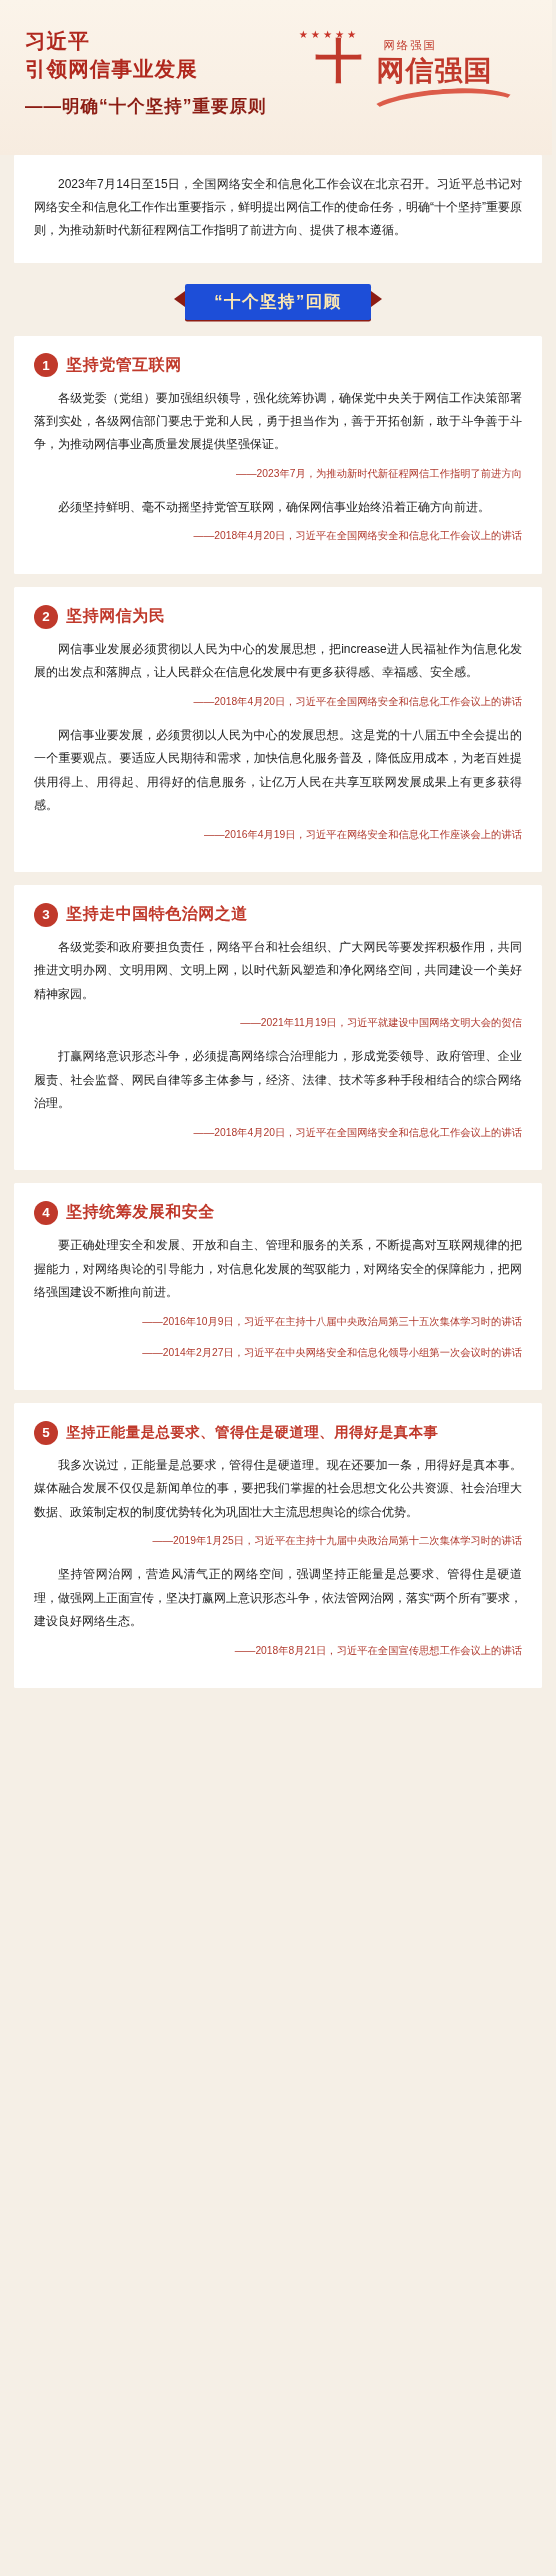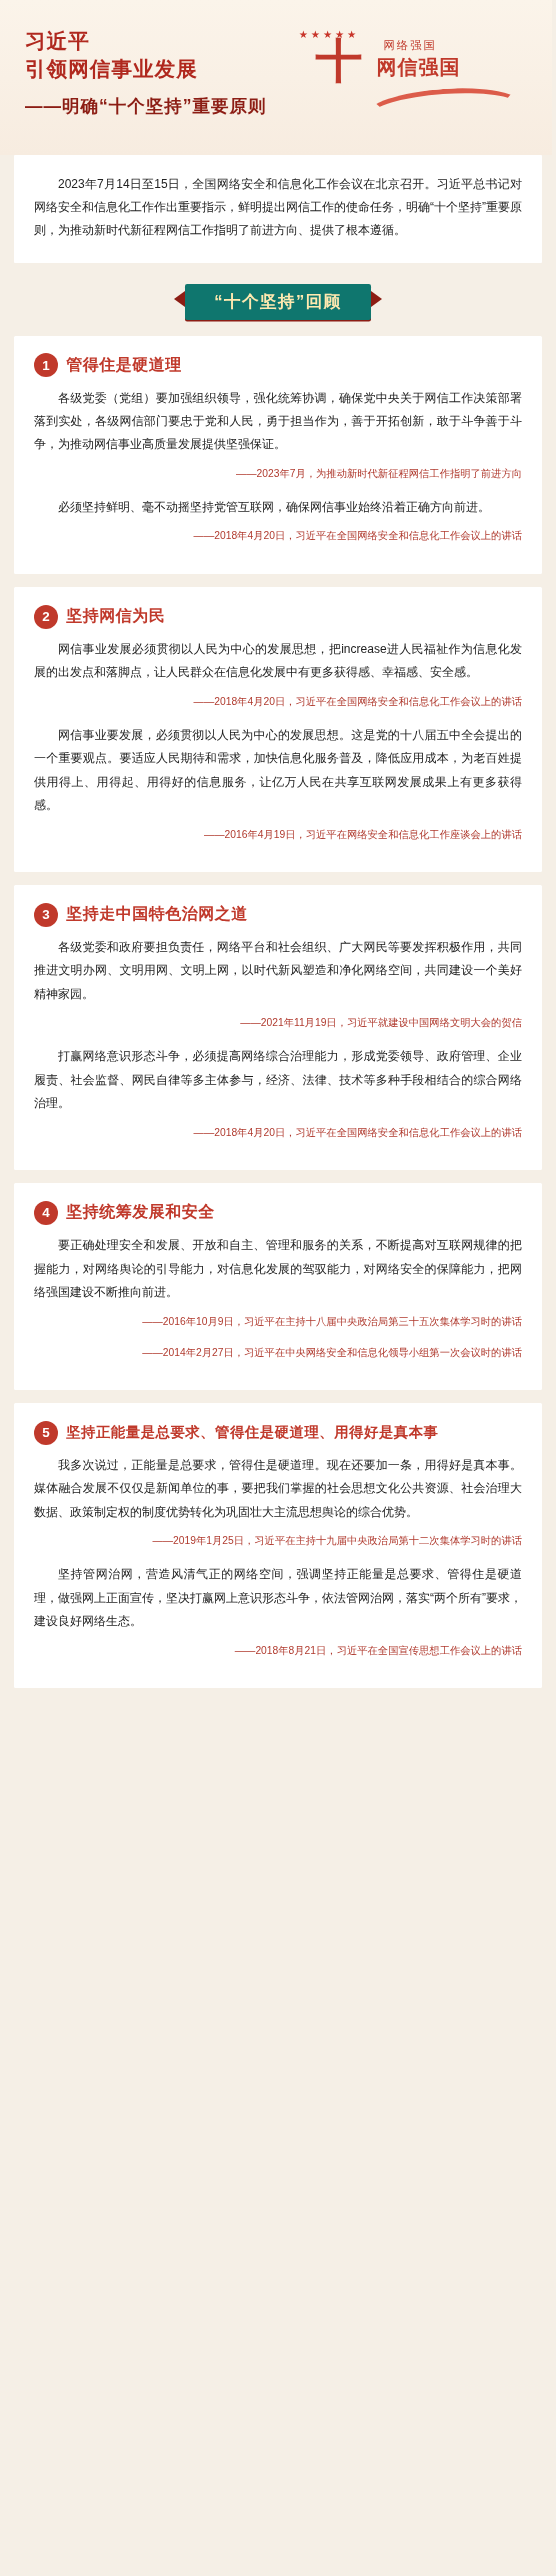--- a/index.html
+++ b/index.html
@@ -89,21 +89,21 @@
     top: 11.3px;
     font-size: 11.3px;
     color: #c0392b;
     letter-spacing: 2.1px;
     line-height: 1.4;
   }
   .logo-main {
     position: absolute;
     left: 87px;
     top: 30px;
-    font-size: 20px;
+    font-size: 28px;
     font-weight: bold;
     color: #c0392b;
     letter-spacing: 1px;
     line-height: 1;
   }
   .logo-swoosh {
     position: absolute;
     left: 77px;
     top: 62px;
     width: 155px;
@@ -130,21 +130,21 @@
   }
 
   
   .ribbon-wrap {
     display: flex;
     justify-content: center;
     margin: 20.6px 0 15.5px;
   }
   .ribbon {
     position: relative;
-    background: #0f766e;
+    background: #1d4ed8;
     color: #ffe9b0;
     font-size: 16.5px;
     font-weight: bold;
     letter-spacing: 1.5px;
     padding: 7.2px 29px;
     border-radius: 2.1px;
     box-shadow: 0 1.5px 0 #8c1d14;
   }
   .ribbon::before, .ribbon::after {
     content: "";
@@ -241,21 +241,21 @@
 <div class="intro">2023年7月14日至15日，全国网络安全和信息化工作会议在北京召开。习近平总书记对网络安全和信息化工作作出重要指示，鲜明提出网信工作的使命任务，明确“十个坚持”重要原则，为推动新时代新征程网信工作指明了前进方向、提供了根本遵循。</div>
 
 <div class="ribbon-wrap">
   <div class="ribbon">“十个坚持”回顾</div>
 </div>
 
 <div id="items-container">
     <div class="card">
       <div class="item-head">
         <div class="item-num">1</div>
-        <div class="item-title">管得住是硬道理</div>
+        <div class="item-title">坚持党管互联网</div>
       </div>
       <p class="para">各级党委（党组）要加强组织领导，强化统筹协调，确保党中央关于网信工作决策部署落到实处，各级网信部门要忠于党和人民，勇于担当作为，善于开拓创新，敢于斗争善于斗争，为推动网信事业高质量发展提供坚强保证。</p>
       <div class="source">——2023年7月，为推动新时代新征程网信工作指明了前进方向</div>
       <p class="para">必须坚持鲜明、毫不动摇坚持党管互联网，确保网信事业始终沿着正确方向前进。</p>
       <div class="source">——2018年4月20日，习近平在全国网络安全和信息化工作会议上的讲话</div>
     </div>
     <div class="card">
       <div class="item-head">
         <div class="item-num">2</div>
         <div class="item-title">坚持网信为民</div>

